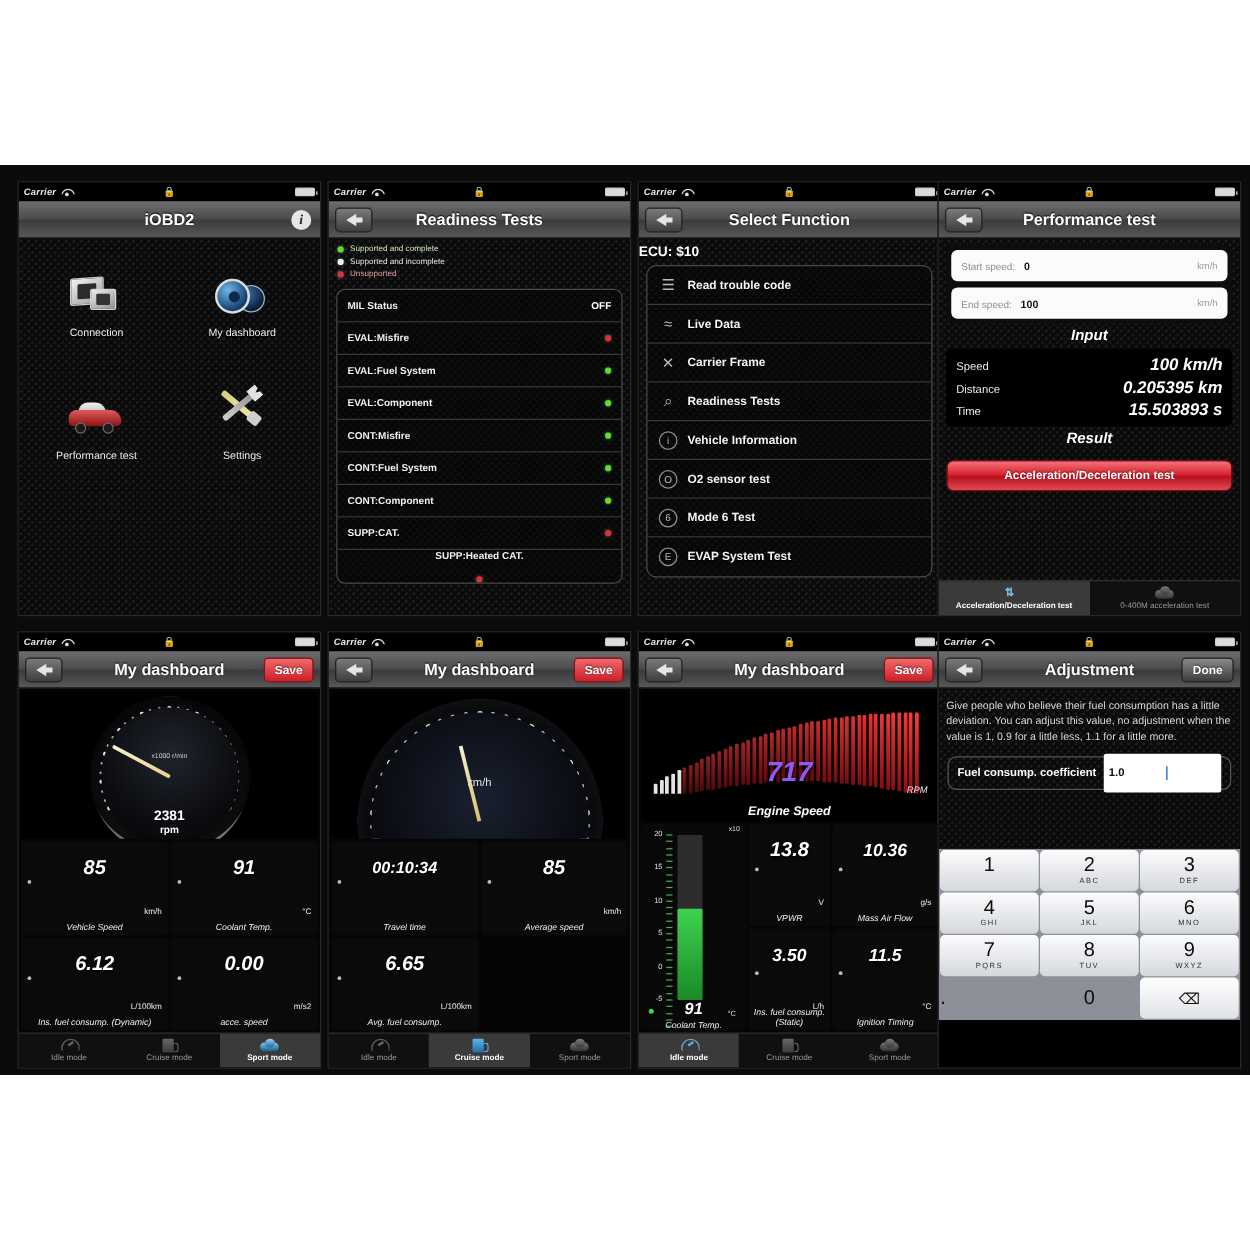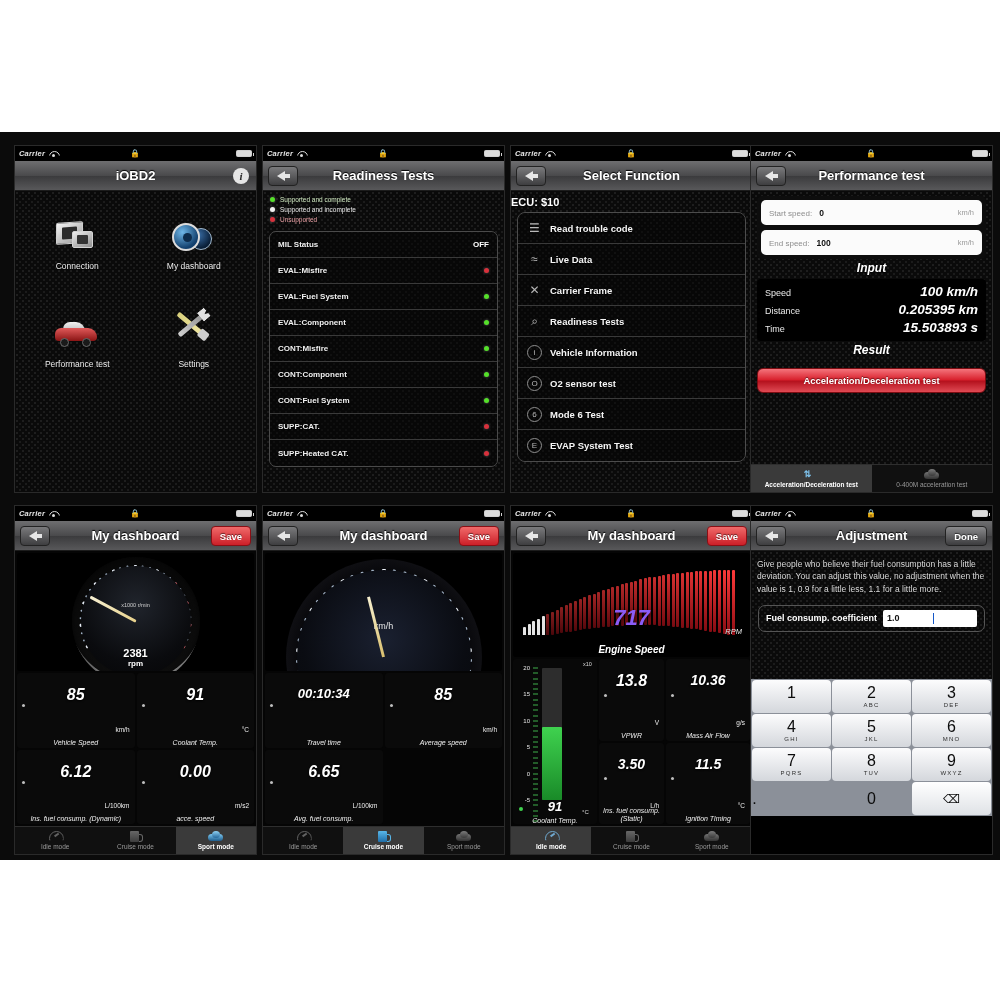--- a/index.html
+++ b/index.html
@@ -128,21 +128,21 @@
   .legend { padding:5px 7px 3px; }
   .legend-row { display:flex; align-items:center; gap:5px; margin-bottom:3px; }
   .legend-row span.txt { font-size:6.5px; }
   .dot { width:5px;height:5px;border-radius:50%; box-shadow:0 0 3px rgba(255,255,255,.35); }
   .dot.green{background:#55e02a;} .dot.white{background:#f2f2f2;} .dot.red{background:#d8313c;}
   .legend .g{color:#cfe8c0;} .legend .w{color:#e8e8e8;} .legend .r{color:#e8a0a4;}
 
   .rlist { margin:2px 6px 0; border:1px solid #4a4a4a; border-radius:7px; overflow:hidden; }
   .rrow { height:26px; display:flex; align-items:center; justify-content:space-between;
     padding:0 8px; border-bottom:1px solid #3a3a3a; background:rgba(6,6,6,.55); }
-  .rrow:last-child{border-bottom:none;}
+  .rrow:last-child{border-bottom:none;flex-direction:column;}
   .rrow .lbl { color:#f0f0f0; font-size:8px; font-weight:bold; text-shadow:0 1px 1px #000;}
   .rrow .val { color:#fff; font-size:8px; font-weight:bold; }
 
   
   .ecu { text-align:left; color:#fff; font-size:11px; font-weight:bold; padding:5px 0 4px; text-shadow:0 1px 2px #000;}
   .flist { margin:0 6px; border:1px solid #4c4c4c; border-radius:8px; overflow:hidden; }
   .frow { height:31px; display:flex; align-items:center; gap:8px; padding:0 9px;
     border-bottom:1px solid #3a3a3a; background:rgba(4,4,4,.5); }
   .frow:last-child{border-bottom:none;}
   .frow .fl { color:#f5f5f5; font-size:9.5px; font-weight:bold; text-shadow:0 1px 1px #000; }
@@ -265,21 +265,21 @@
     font-size:13px; font-weight:bold; font-style:italic; }
   .therm .tvu { position:absolute; right:8px; bottom:9px; color:#ddd; font-size:6px; }
   .therm .tdot { position:absolute; left:6px; bottom:13px; width:4px;height:4px;border-radius:50%;background:#3fd24f;}
   .therm .tcap { position:absolute; left:0; right:0; bottom:0; text-align:center; color:#efefef; font-size:7px; font-style:italic;}
 
   
   .adj-text { color:#dcdcdc; font-size:8.5px; line-height:1.45; padding:7px 6px 0; text-shadow:0 1px 1px #000; }
   .adj-field { margin:10px 7px 0; border:1px solid #555; border-radius:7px; height:27px;
     display:flex; align-items:center; padding:0 7px; gap:6px; }
   .adj-field .lab { color:#fff; font-size:9px; font-weight:bold; }
-  .adj-input { flex:1; height:17px; background:#fff; border-radius:2px; display:flex; align-items:center;
+  .adj-input { flex:1; height:31px; background:#fff; border-radius:2px; display:flex; align-items:center;
     padding:0 4px; color:#111; font-size:9px; font-weight:bold; position:relative;gap:32px; }
   .caret { display:inline-block; width:1px; height:11px; background:#1558c8; margin-left:1px; }
 
   .keypad { background:#8b9099; display:grid; grid-template-columns:repeat(3,1fr); gap:1px 1px; padding:1px; }
   .key { height:33px; border-radius:4px; display:flex; flex-direction:column; align-items:center; justify-content:center;
     background:linear-gradient(180deg,#fcfcfd,#d4d7dc); }
   .key .kn { font-size:16px; color:#0c0c0c; line-height:1; }
   .key .ks { font-size:6px; color:#2e2e2e; letter-spacing:1.2px; margin-top:1px; }
   .key.blank { background:transparent; box-shadow:none; }
   .key.clear { background:linear-gradient(180deg,#ffffff,#dfe2e6); }
@@ -386,25 +386,25 @@
           </div>
           <div class="rrow">
             <span class="lbl">EVAL:Component</span>
             <span class="dot green"></span>
           </div>
           <div class="rrow">
             <span class="lbl">CONT:Misfire</span>
             <span class="dot green"></span>
           </div>
           <div class="rrow">
+            <span class="lbl">CONT:Fuel System</span>
+            <span class="dot green"></span>
+          </div>
+          <div class="rrow">
             <span class="lbl">CONT:Component</span>
-            <span class="dot green"></span>
-          </div>
-          <div class="rrow">
-            <span class="lbl">CONT:Fuel System</span>
             <span class="dot green"></span>
           </div>
           <div class="rrow">
             <span class="lbl">SUPP:CAT.</span>
             <span class="dot red"></span>
           </div>
           <div class="rrow">
             <span class="lbl">SUPP:Heated CAT.</span>
             <span class="dot red"></span>
           </div>

